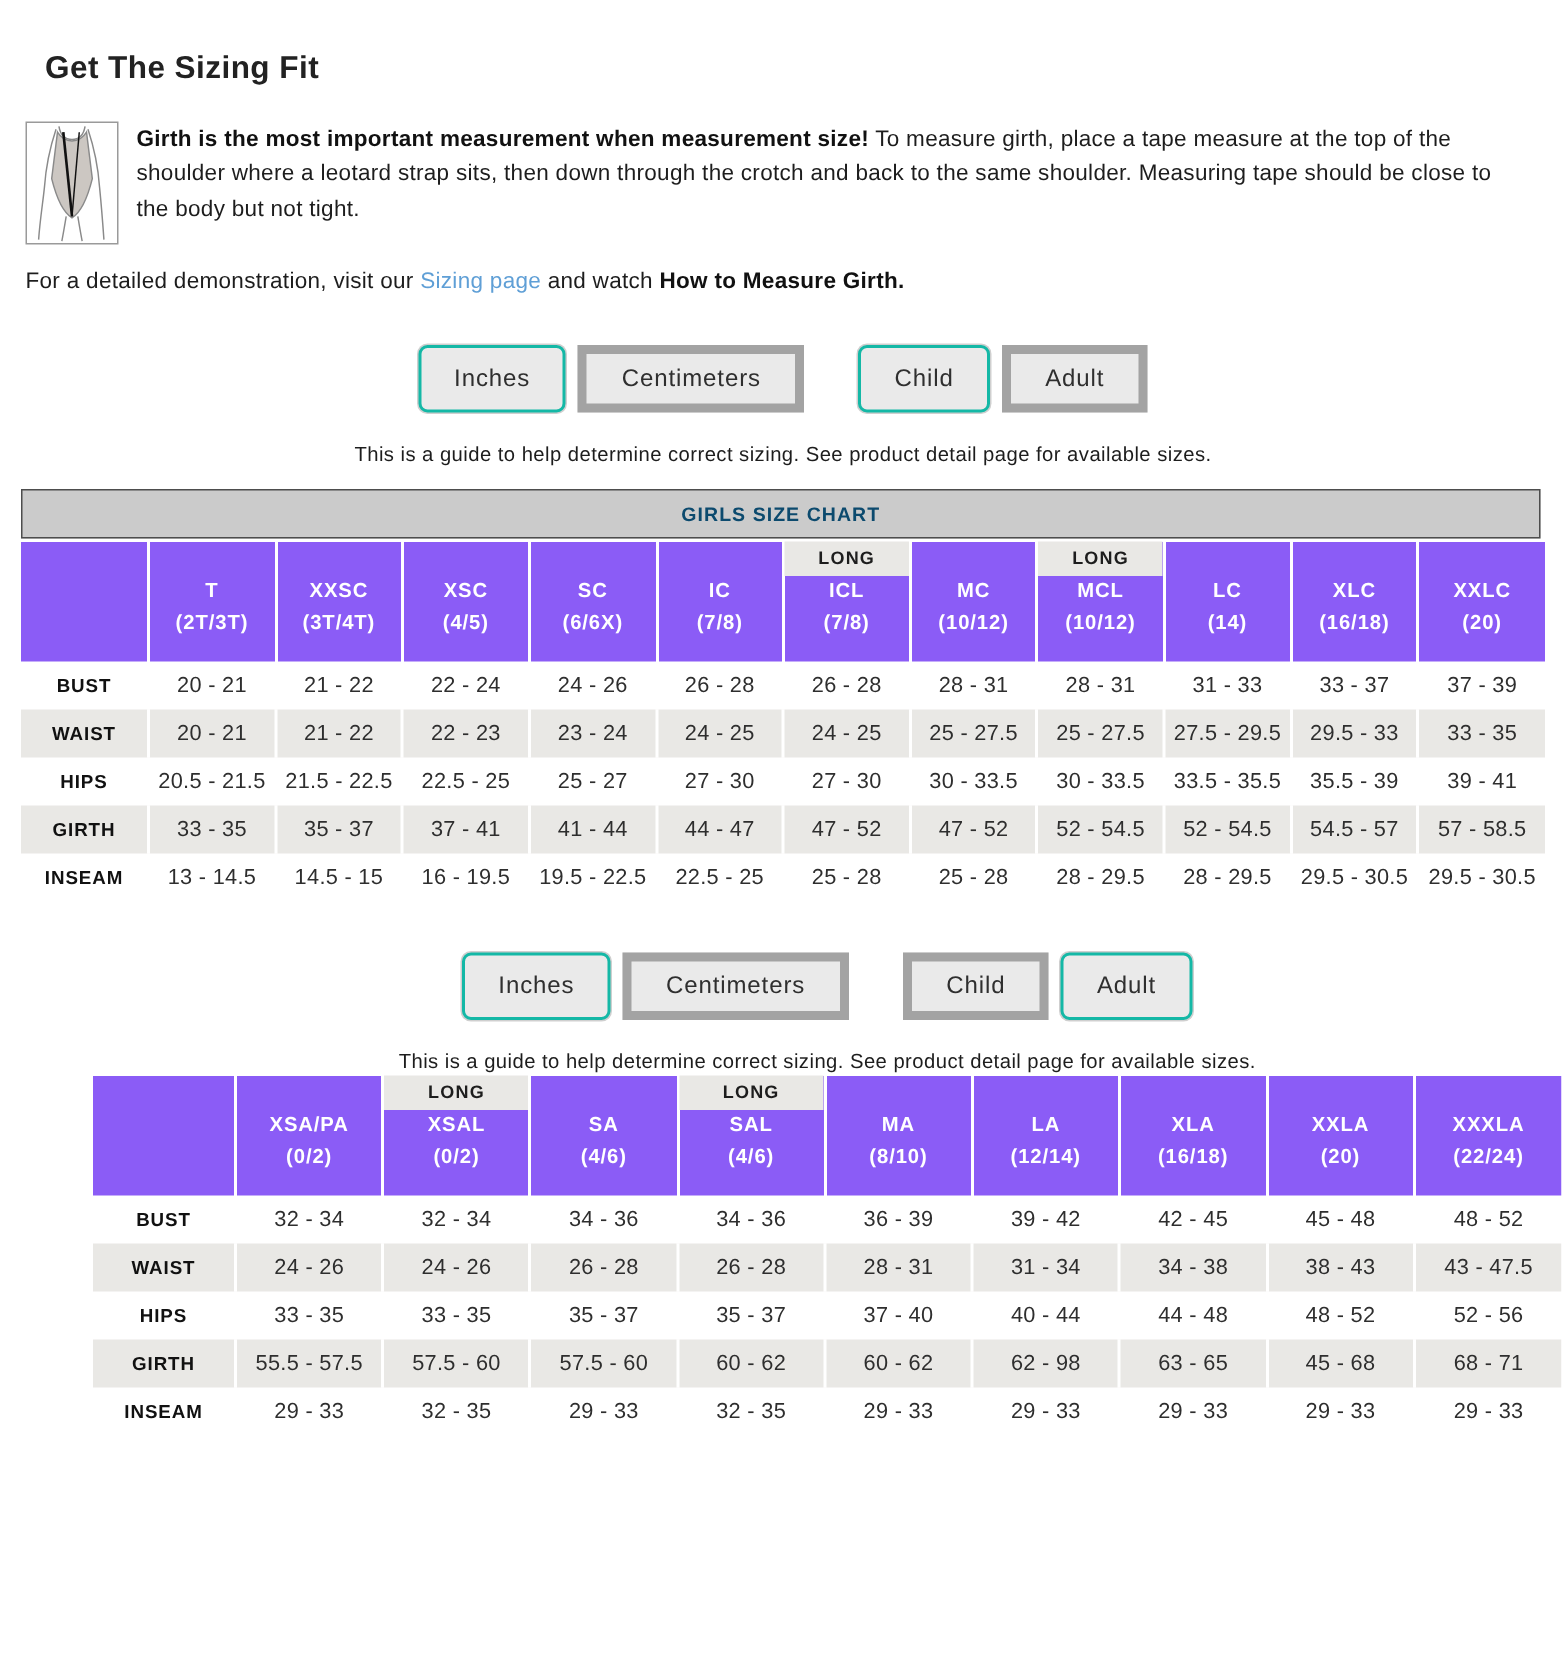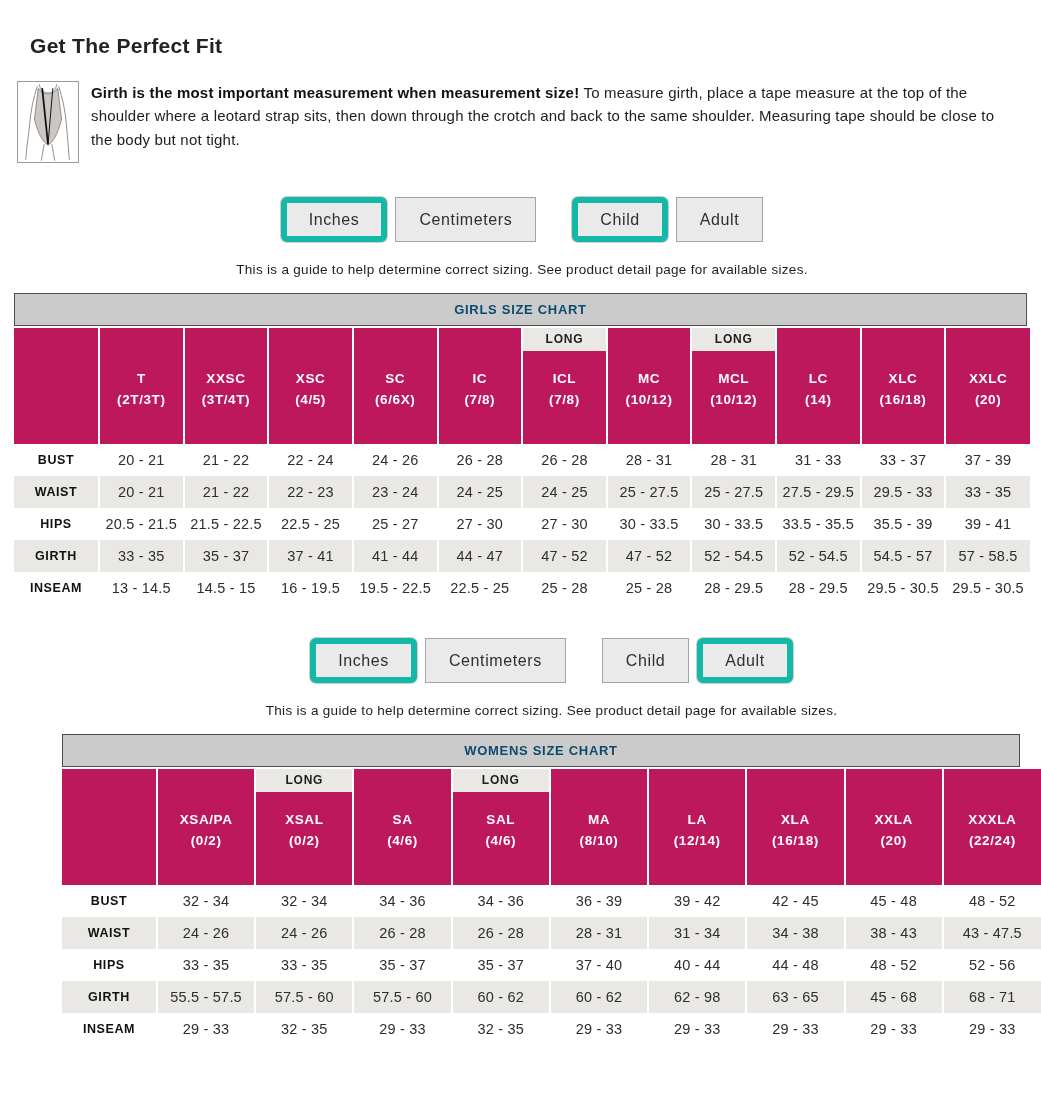--- a/index.html
+++ b/index.html
@@ -47,34 +47,34 @@
   .toggle-row {
     display: flex;
     justify-content: center;
     align-items: center;
     gap: 8px;
     margin-top: 34px;
   }
   .group-gap { width: 20px; }
   .btn {
     background: #eaeaea;
-    border: 1px solid #a3a3a3;
+    border: 6px solid #a3a3a3;
     height: 45px;
     padding: 0 23px;
     font-family: "Liberation Sans", sans-serif;
     font-size: 16px;
     letter-spacing: .6px;
     color: #2f2f2f;
     display: inline-flex;
     align-items: center;
     cursor: pointer;
     border-radius: 0;
   }
   .btn.selected {
-    border: 6px solid #14b8a6;
+    border: 2px solid #14b8a6;
     border-radius: 6px;
     padding: 0 22px;
     box-shadow: 0 0 0 1px #cfcfcf;
   }
 
   .guide-note {
     margin: 20px 0 0;
     text-align: center;
     font-size: 13.5px;
     letter-spacing: .3px;
@@ -100,23 +100,23 @@
     border-collapse: collapse;
     table-layout: fixed;
     margin-top: 2px;
     width: 100%;
   }
   .size-table th, .size-table td { padding: 0; }
   .size-table tr > * { border-left: 2px solid #fff; }
   .size-table tr > *:first-child { border-left: none; }
 
   .size-table th.head {
-    background: #be185d;
+    background: #8b5cf6;
     color: #fff;
-    height: 116px;
+    height: 80px;
     position: relative;
     vertical-align: middle;
     font-size: 13.5px;
     font-weight: 700;
     letter-spacing: .6px;
     text-align: center;
   }
   .long-tag {
     position: absolute;
     top: 0; left: 0; right: 0;
@@ -147,40 +147,43 @@
     letter-spacing: .2px;
   }
 
   .bottom-spacer { height: 14px; }
 </style>
 </head>
 <body>
 
 <div class="page">
 
-  <h1 class="page-title">Get The Perfect Fit</h1>
+  <h1 class="page-title">Get The Sizing Fit</h1>
 
   <div class="intro-row">
     <div class="figure-box">
       <svg viewBox="0 0 62 82">
         <path d="M22,2 C23,8 26,11 31,11 C36,11 39,8 40,2" fill="none" stroke="#8a8a8a" stroke-width="1"></path>
         <path d="M20,4 C16,16 13,30 12,44 C11,54 9,66 8,80" fill="none" stroke="#8a8a8a" stroke-width="1"></path>
         <path d="M42,4 C46,16 49,30 50,44 C51,54 52,66 53,80" fill="none" stroke="#8a8a8a" stroke-width="1"></path>
         <path d="M21,6 C26,14 36,14 41,6 L45,38 C41,54 36,62 31,65 C26,62 21,54 17,38 Z" fill="#ccc7c2" stroke="#8a8a8a" stroke-width="1"></path>
         <path d="M27,64 C26,70 25,76 24,81 M35,64 C36,70 37,76 38,81" fill="none" stroke="#8a8a8a" stroke-width="1"></path>
         <path d="M25,6 L31,64" fill="none" stroke="#111" stroke-width="1.8"></path>
         <path d="M31,64 L36,6" fill="none" stroke="#111" stroke-width="1"></path>
       </svg>
     </div>
     <p class="intro-text">
       <strong>Girth is the most important measurement when measurement size!</strong>
       <span>To measure girth, place a tape measure at the top of the shoulder where a leotard strap sits, then down through the crotch and back to the same shoulder. Measuring tape should be close to the body but not tight.</span>
     </p>
   </div>
 
+  <p class="demo-line">
+    <span>For a detailed demonstration, visit our </span><a href="#">Sizing page</a><span> and watch </span><strong>How to Measure Girth.</strong>
+  </p>
 
   <section class="chart-section section-girls">
     <div class="toggle-row">
       <button class="btn selected">Inches</button>
       <button class="btn">Centimeters</button>
       <span class="group-gap"></span>
       <button class="btn selected">Child</button>
       <button class="btn">Adult</button>
     </div>
     <p class="guide-note">This is a guide to help determine correct sizing. See product detail page for available sizes.</p>
@@ -352,21 +355,20 @@
 
   <section class="chart-section section-womens">
     <div class="toggle-row">
       <button class="btn selected">Inches</button>
       <button class="btn">Centimeters</button>
       <span class="group-gap"></span>
       <button class="btn">Child</button>
       <button class="btn selected">Adult</button>
     </div>
     <p class="guide-note">This is a guide to help determine correct sizing. See product detail page for available sizes.</p>
-    <div class="chart-title-bar">WOMENS SIZE CHART</div>
     <div>
         <table class="size-table">
           <colgroup>
             <col style="width: 95px;">
             <col>
             <col>
             <col>
             <col>
             <col>
             <col>

